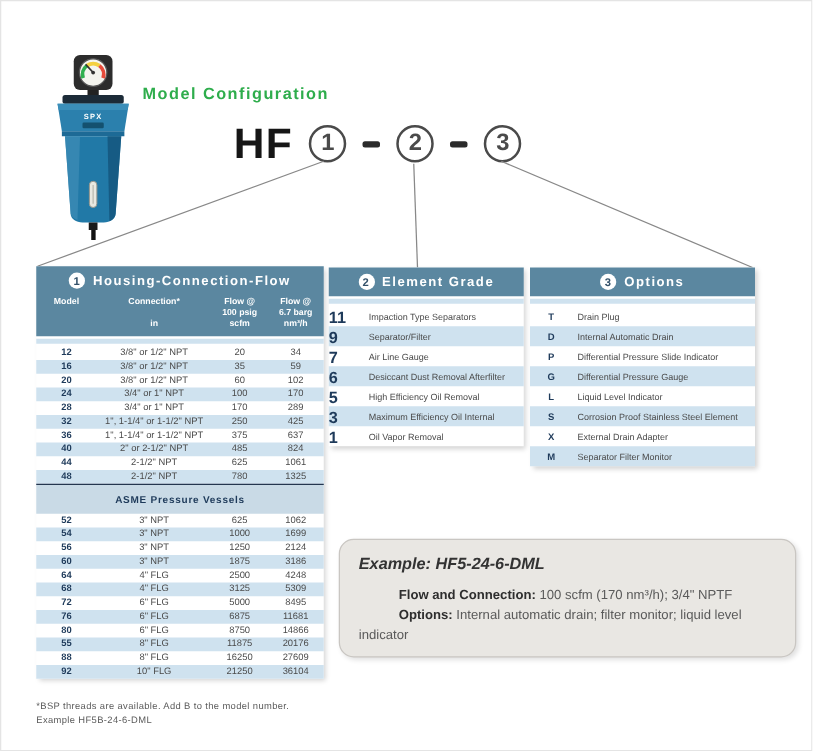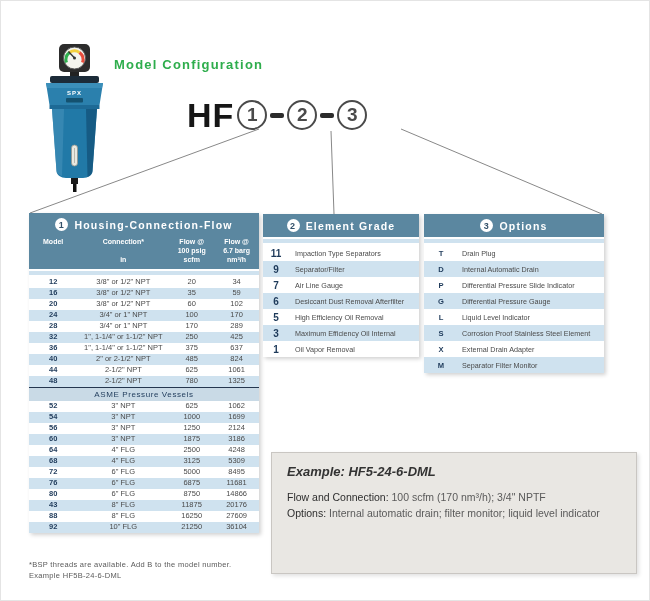--- a/index.html
+++ b/index.html
@@ -5,26 +5,26 @@
   * { margin:0; padding:0; box-sizing:border-box; }
   html,body { background:#fff; }
   #page {
     position:relative; width:650px; height:601px; background:#ffffff;
     font-family:"Liberation Sans", sans-serif; overflow:hidden;
     border:1px solid #e4e4e4;
   }
 
   
   .section-title {
-    position:absolute; left:113px; top:56px;
+    position:absolute; left:113px; top:66px;
     font-size:13px; font-weight:bold; letter-spacing:1.2px; color:#2ead4c;
   }
   .model-code {
     position:absolute; left:186px; top:95px; height:38px;
-    display:flex; align-items:center; gap:3px;
+    display:flex; align-items:center; gap:13px;
   }
   .model-prefix { font-size:34px; font-weight:bold; color:#161616; letter-spacing:1px; }
   .code-circle {
     width:30px; height:30px; border:2.5px solid #4a4a4a; border-radius:50%;
     display:flex; align-items:center; justify-content:center;
     font-size:19px; font-weight:bold; color:#4a4a4a; background:#fff;
   }
   .code-dash { width:14px; height:5px; background:#2b2b2b; border-radius:2px; }
 
   #connector-lines { position:absolute; left:0; top:0; width:650px; height:601px; pointer-events:none; }
@@ -50,50 +50,50 @@
   .col-head span { height:9px; line-height:9px; display:block; }
   .ch-1 { width:21%; } .ch-2 { width:40%; } .ch-3 { width:19.5%; } .ch-4 { width:19.5%; }
 
   .trow { display:flex; height:11px; font-size:7.5px; color:#4a4a4a; }
   .trow.alt { background:#cfe2ef; }
   .c-model { width:21%; text-align:center; font-weight:bold; color:#1e3a5a; }
   .c-conn  { width:40%; text-align:center; }
   .c-f1, .c-f2 { width:19.5%; text-align:center; }
 
   .asme-header {
-    height:14px; background:#c9dae6; border-top:1.5px solid #24364f;
+    height:24px; background:#c9dae6; border-top:1.5px solid #24364f;
     display:flex; align-items:center; justify-content:center;
-    font-size:8px; font-weight:normal; color:#1e3a5a; letter-spacing:0.6px;
+    font-size:8px; font-weight:bold; color:#1e3a5a; letter-spacing:0.6px;
   }
 
   .footnote {
     position:absolute; left:28px; top:558px; width:240px;
     font-size:7.5px; color:#5a5a5a; line-height:1.5; letter-spacing:0.3px;
   }
 
   
   #element-table { left:262px; top:213px; width:156px; }
   #options-table { left:423px; top:213px; width:180px; }
   .grow, .orow { display:flex; align-items:center; height:16px; font-size:7.2px; color:#4a4a4a; }
   .grow.alt, .orow.alt { background:#cfe2ef; }
-  .g-num { width:26px; text-align:center; font-weight:bold; color:#1e3a5a; font-size:10px; }
+  .g-num { width:26px; text-align:left; font-weight:bold; color:#1e3a5a; font-size:13px; }
   .g-label { flex:1; padding-left:6px; }
   .o-letter { width:34px; text-align:center; font-weight:bold; color:#1e3a5a; font-size:7.6px; }
   .o-label { flex:1; padding-left:4px; }
 
   
   #example-box {
-    position:absolute; left:270px; top:451px; width:366px; height:122px;
-    background:#e9e7e3; border:1px solid #c9c6c2; border-radius:0;
+    position:absolute; left:270px; top:430px; width:366px; height:95px;
+    background:#e9e7e3; border:1px solid #c9c6c2; border-radius:12px;
     box-shadow:2px 2px 4px rgba(0,0,0,0.12);
     padding:11px 15px;
   }
   .ex-title { font-size:13px; font-weight:bold; font-style:italic; color:#333; margin-bottom:11px; }
   .ex-line { font-size:10.5px; color:#5a5a5a; line-height:1.52; }
-  .ex-label { font-weight:normal; color:#2e2e2e; }
+  .ex-label { font-weight:bold; color:#2e2e2e;margin-left:32px; }
 
   
   #product { position:absolute; left:30px; top:40px; }
 </style>
 </head>
 <body>
 
 <div id="page">
 
   <svg id="product" width="88" height="155" viewBox="0 0 88 155">
@@ -283,21 +283,21 @@
           <span class="c-f1">6875</span>
           <span class="c-f2">11681</span>
         </div>
         <div class="trow">
           <span class="c-model">80</span>
           <span class="c-conn">6" FLG</span>
           <span class="c-f1">8750</span>
           <span class="c-f2">14866</span>
         </div>
         <div class="trow alt">
-          <span class="c-model">43</span>
+          <span class="c-model">55</span>
           <span class="c-conn">8" FLG</span>
           <span class="c-f1">11875</span>
           <span class="c-f2">20176</span>
         </div>
         <div class="trow">
           <span class="c-model">88</span>
           <span class="c-conn">8" FLG</span>
           <span class="c-f1">16250</span>
           <span class="c-f2">27609</span>
         </div>

